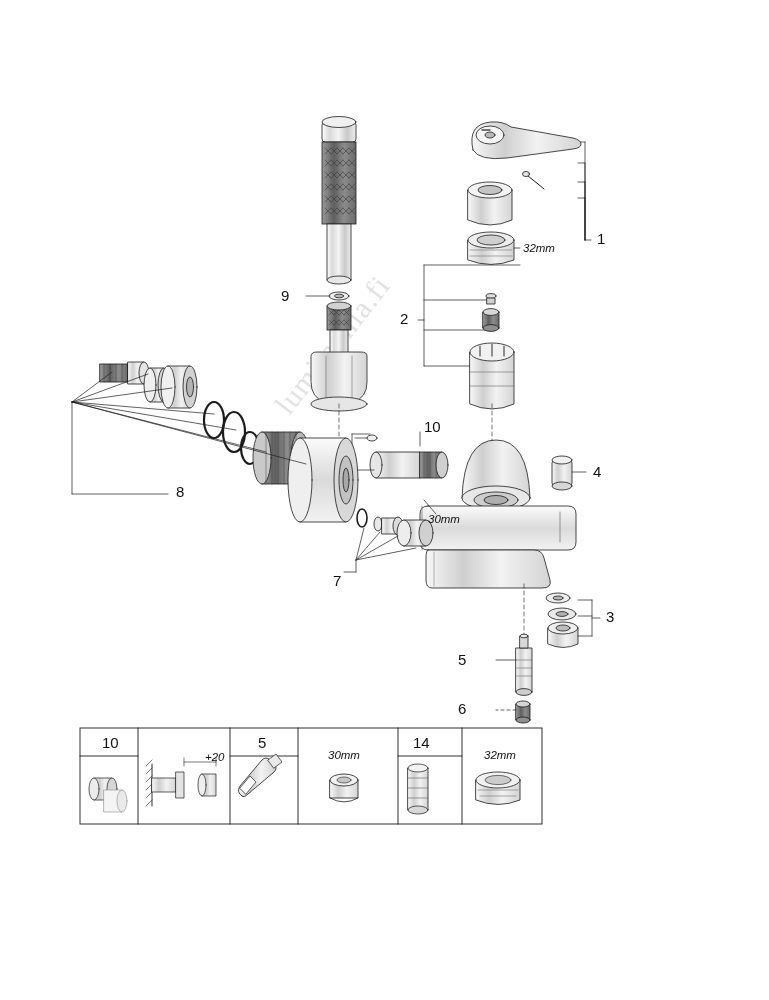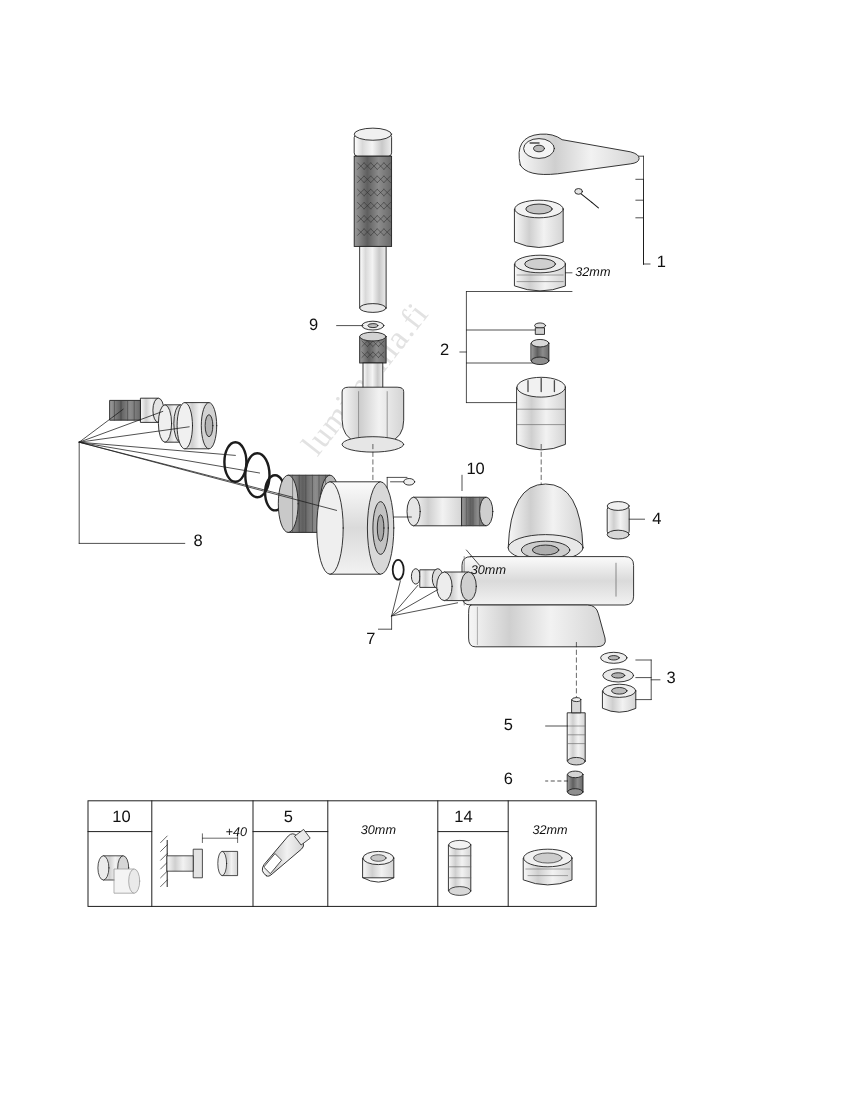--- a/index.html
+++ b/index.html
@@ -371,19 +371,19 @@
   <div class="lbl" style="left:458px; top:701px;">6</div>
   <div class="lbl" style="left:333px; top:573px;">7</div>
   <div class="lbl" style="left:176px; top:484px;">8</div>
   <div class="lbl" style="left:281px; top:288px;">9</div>
   <div class="lbl" style="left:424px; top:419px;">10</div>
 
   <div class="lbl mid" style="left:523px; top:243px;">32mm</div>
   <div class="lbl mid" style="left:428px; top:514px;">30mm</div>
 
   <div class="lbl" style="left:102px; top:735px;">10</div>
-  <div class="lbl mid" style="left:205px; top:752px;">+40</div>
+  <div class="lbl mid" style="left:205px; top:752px;">+20</div>
   <div class="lbl" style="left:258px; top:735px;">5</div>
   <div class="lbl mid" style="left:328px; top:750px;">30mm</div>
   <div class="lbl" style="left:413px; top:735px;">14</div>
   <div class="lbl mid" style="left:484px; top:750px;">32mm</div>
 
 </div>
 
 </body></html>

